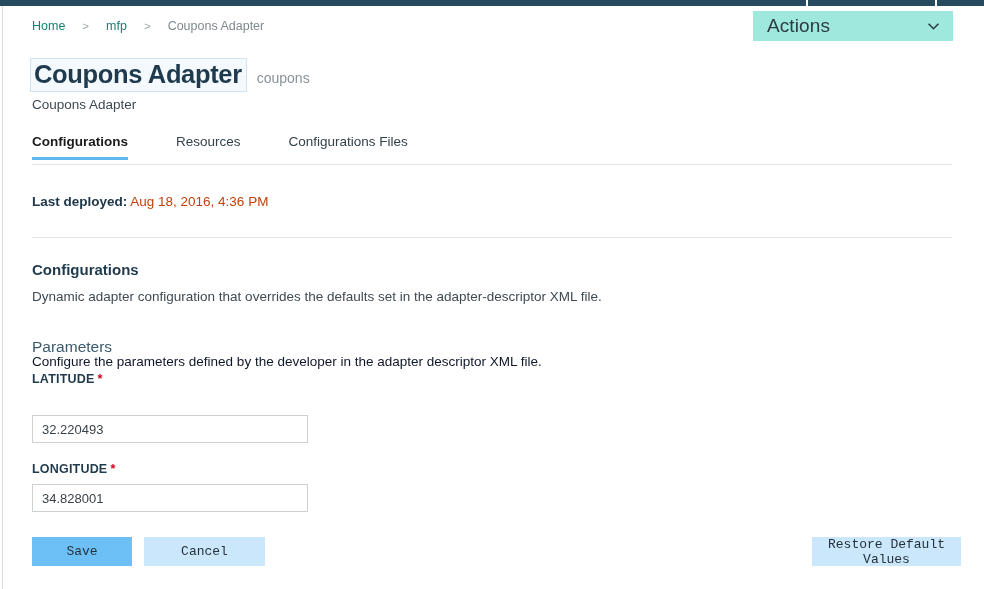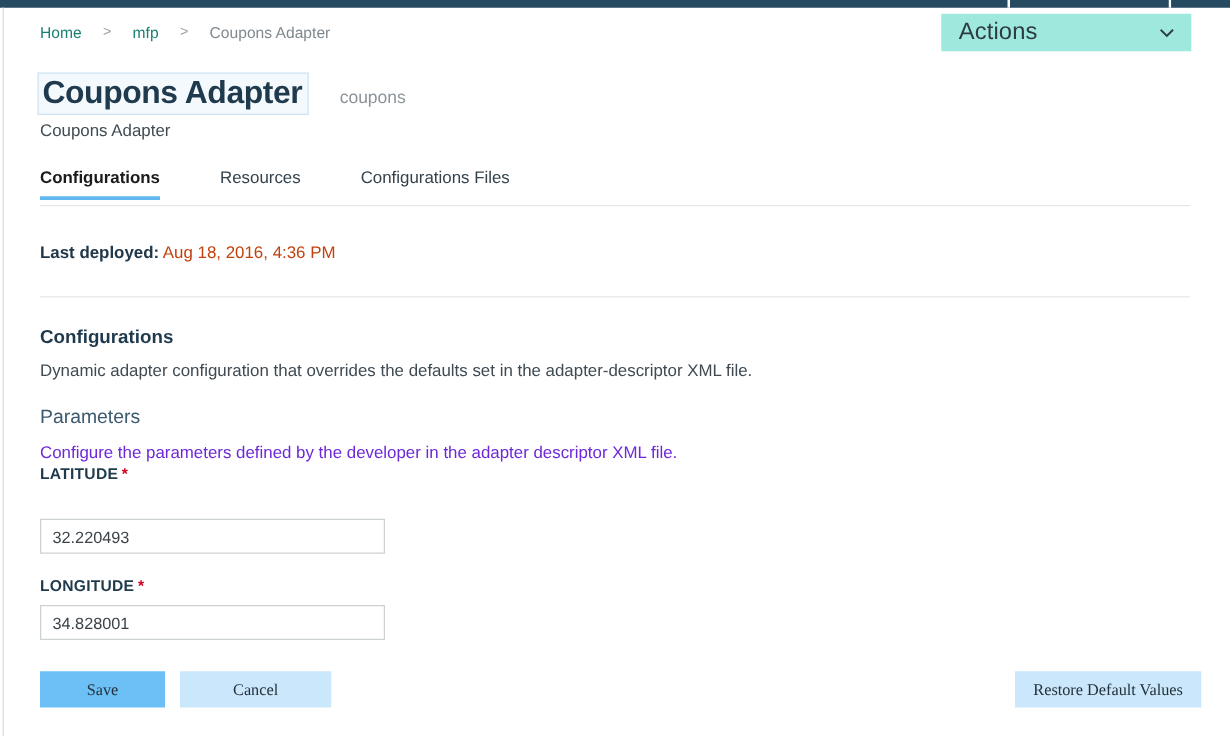--- a/index.html
+++ b/index.html
@@ -105,21 +105,21 @@
     letter-spacing: -.35px;
     background: #f4f9fd;
     border: 1px solid #cfe3f2;
     padding: 1px 4px 2px 3px;
     line-height: 1.15;
     cursor: text;
   }
   .title-sub {
     font-size: 14px;
     color: #8b9398;
-    margin-left: 25px;
+    margin-left: 10px;
   }
 
   .page-desc {
     position: absolute;
     left: 32px;
     top: 97px;
     font-size: 13.5px;
     color: #3f4a52;
   }
 
@@ -193,31 +193,31 @@
   .sec-desc {
     position: absolute;
     left: 32px;
     top: 289px;
     font-size: 13.5px;
     color: #3f4a52;
   }
   .sub-title {
     position: absolute;
     left: 32px;
-    top: 325px;
+    top: 338px;
     font-size: 15.5px;
     font-weight: normal;
     color: #3c5a6e;
   }
   .sub-desc {
     position: absolute;
     left: 32px;
     top: 354px;
     font-size: 13.5px;
-    color: #6d28d9;
+    color: #0f172a;
   }
 
   
   .field-label {
     position: absolute;
     left: 32px;
     font-size: 12.5px;
     font-weight: bold;
     color: #1f3a4d;
     letter-spacing: .2px;
@@ -239,21 +239,21 @@
   .lbl-lat { top: 372px; }
   .inp-lat { top: 415px; }
   .lbl-lon { top: 462px; }
   .inp-lon { top: 484px; }
 
   
   .btn {
     position: absolute;
     height: 29px;
     border: none;
-    font-family: Liberation Serif, serif;
+    font-family: Liberation Mono, monospace;
     font-size: 13px;
     color: #24313a;
     cursor: pointer;
     padding: 0 10px;
     text-align: center;
   }
   .btn-save {
     left: 32px;
     top: 537px;
     width: 100px;

